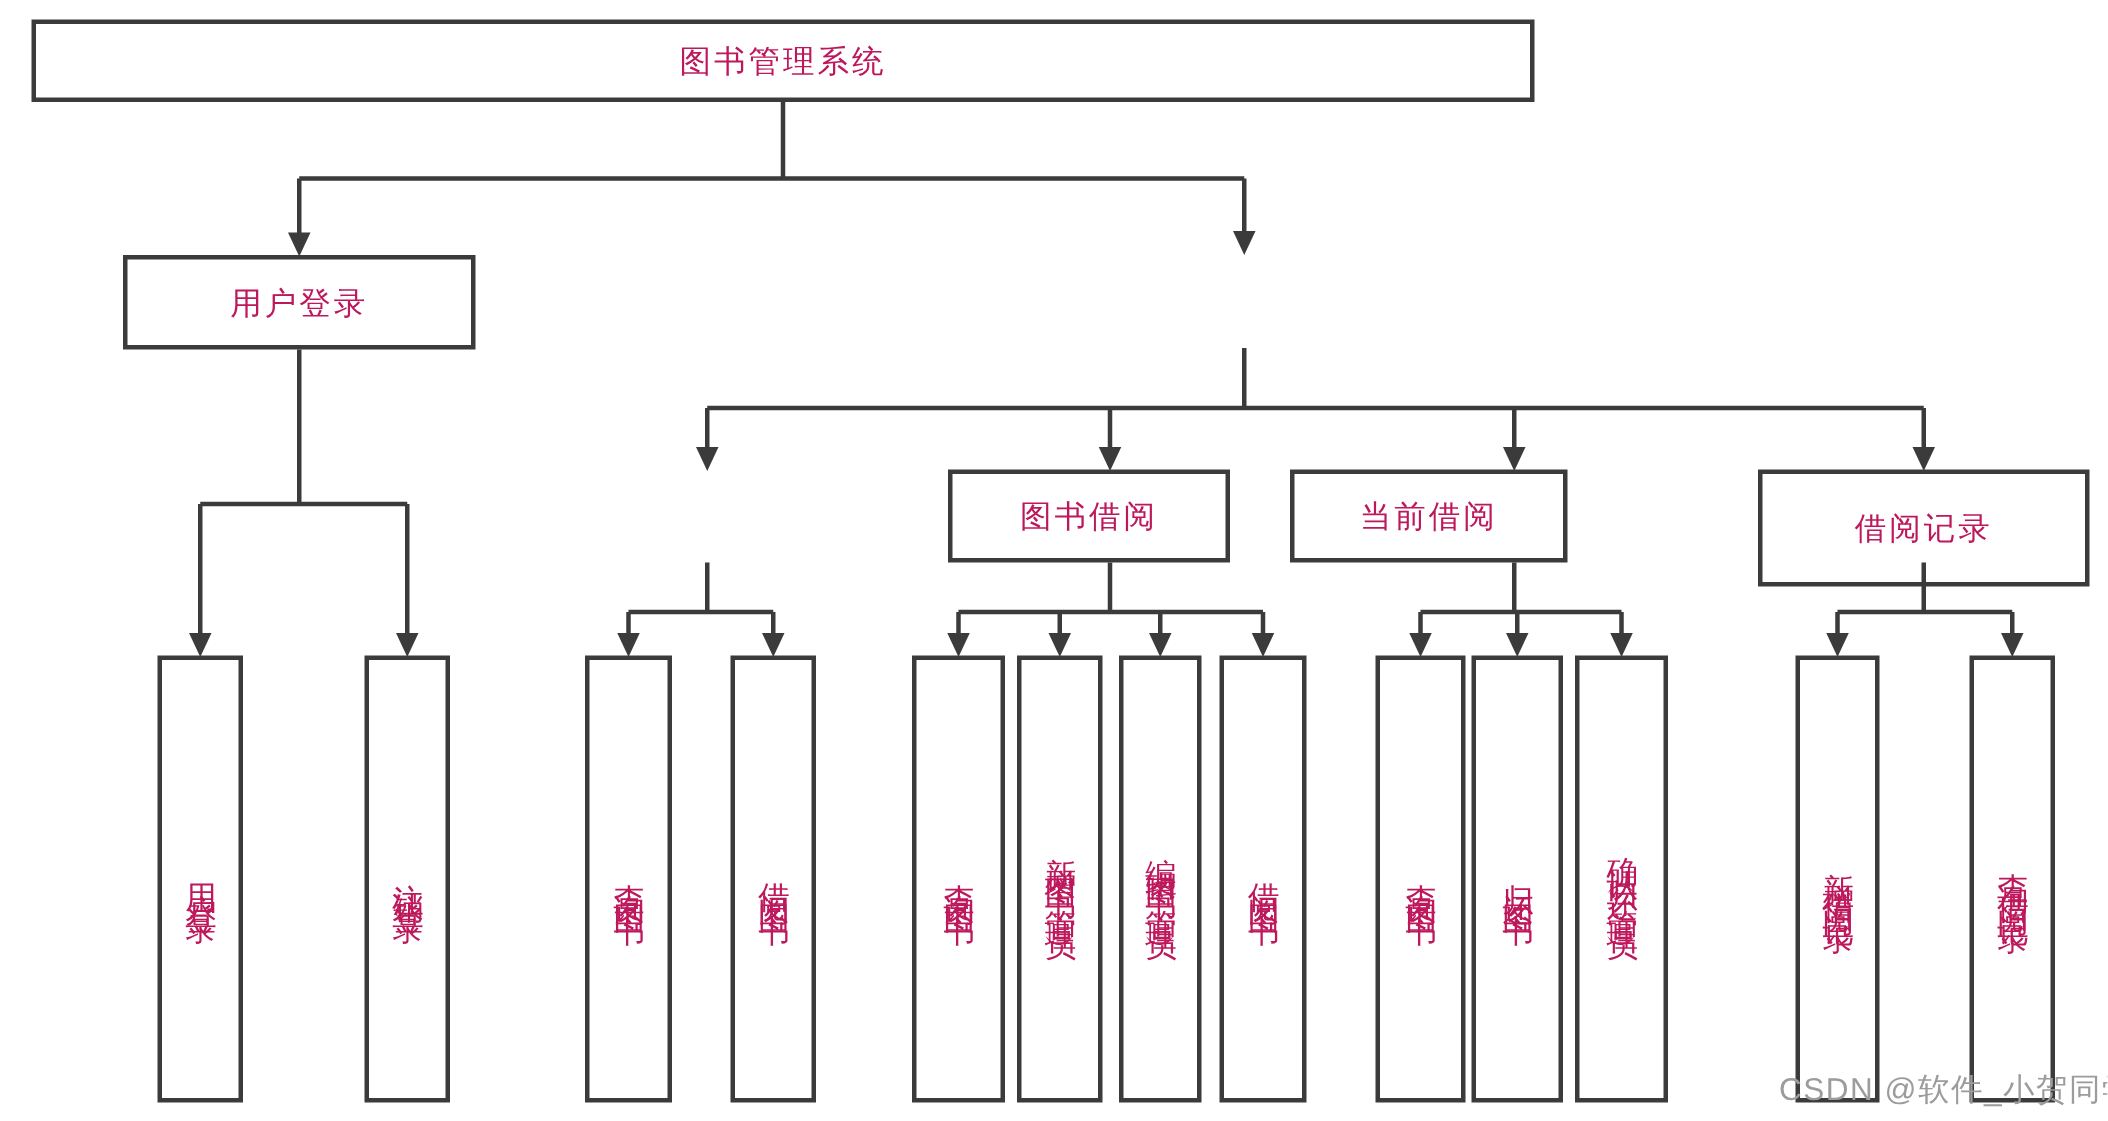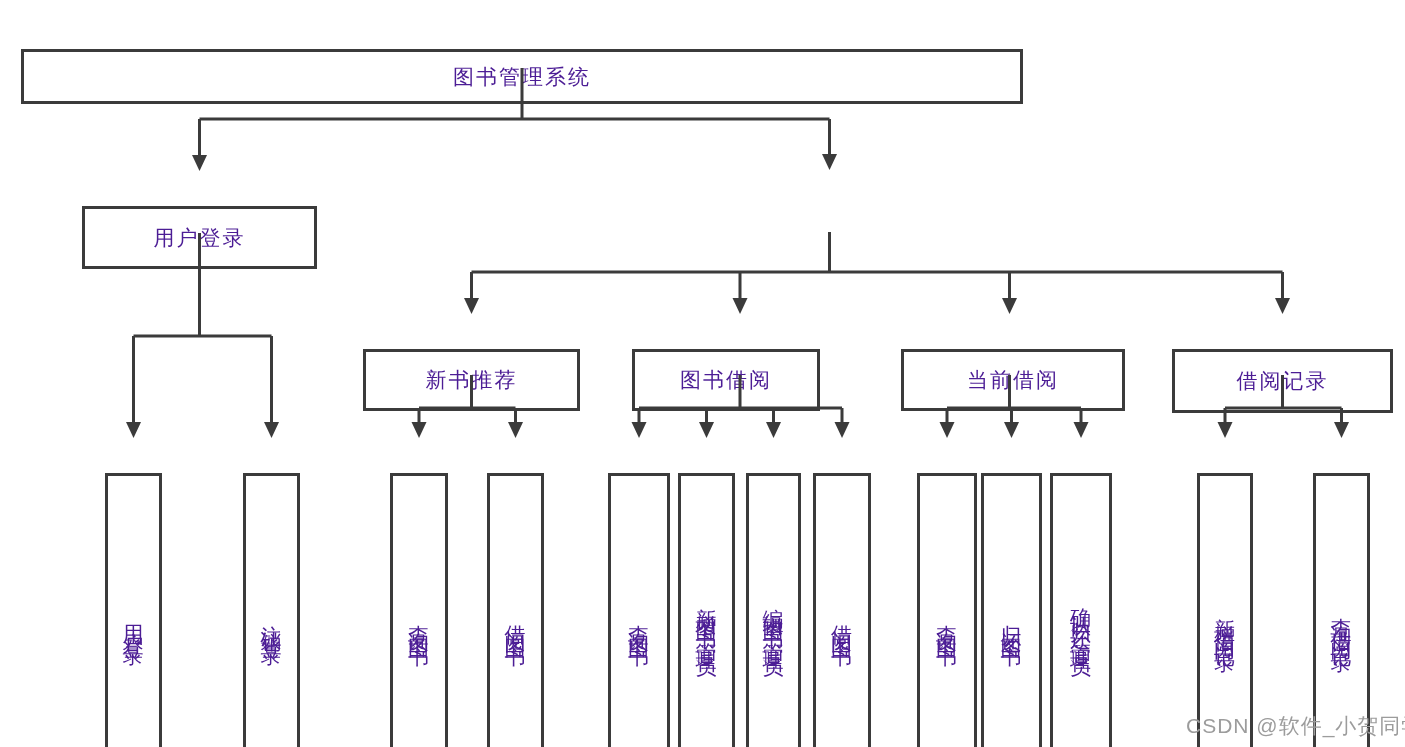--- a/index.html
+++ b/index.html
@@ -11,25 +11,24 @@
     overflow:hidden;
   }
   .box{
     position:absolute;
     box-sizing:border-box;
     border:3px solid #3b3b3b;
     background:#ffffff;
     display:flex;
     align-items:center;
     justify-content:center;
-    color:#4c1d95;
+    color:#be185d;
     font-size:21px;
     letter-spacing:2px;
     white-space:nowrap;
-    margin-top:36px;
   }
   .box.v{letter-spacing:0;}
   .box.v .vtext{
     writing-mode:vertical-rl;
     text-orientation:mixed;
     letter-spacing:7px;
     font-size:21px;
     line-height:1;
     white-space:nowrap;
   }
@@ -49,24 +48,23 @@
 </style>
 </head>
 <body>
 
 <div class="canvas">
 
   <div class="box" style="left:21px;top:13px;width:1002px;height:55px">图书管理系统</div>
 
   <div class="box" style="left:82px;top:170px;width:235px;height:63px">用户登录</div>
 
-  <div class="box" style="left:363px;top:313px;width:217px;height:62px">新书推荐</div>
   <div class="box" style="left:632px;top:313px;width:188px;height:62px">图书借阅</div>
-  <div class="box" style="left:901px;top:313px;width:224px;height:62px">当前借阅</div>
-  <div class="box" style="left:1172px;top:313px;width:221px;height:64px">借阅记录</div>
+  <div class="box" style="left:860px;top:313px;width:185px;height:62px">当前借阅</div>
+  <div class="box" style="left:1172px;top:313px;width:221px;height:78px">借阅记录</div>
 
   <div class="box v" style="left:105px;top:437px;width:57px;height:298px">
     <span class="vtext">用户登录</span>
   </div>
   <div class="box v" style="left:243px;top:437px;width:57px;height:298px">
     <span class="vtext">注销登录</span>
   </div>
 
   <div class="box v" style="left:390px;top:437px;width:58px;height:298px">
     <span class="vtext">查询图书</span>

